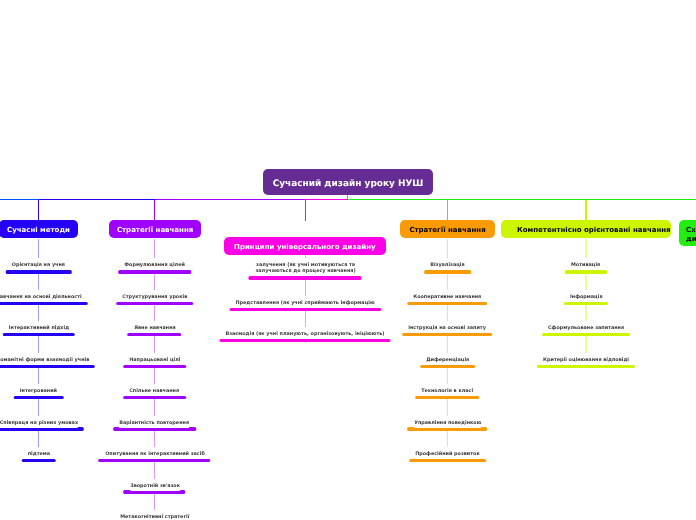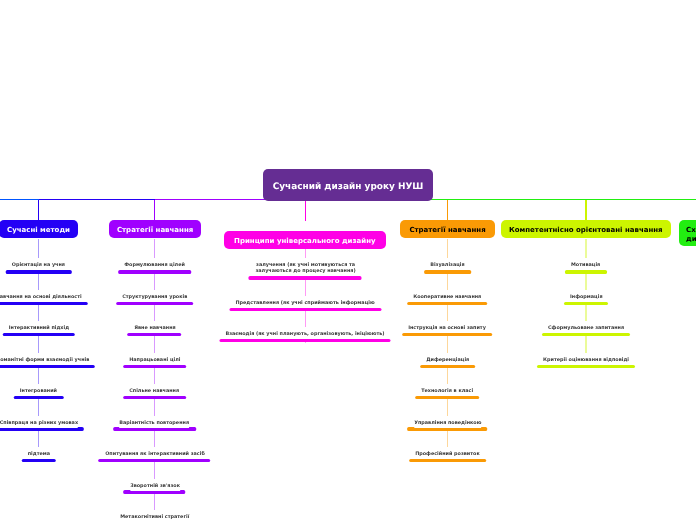--- a/index.html
+++ b/index.html
@@ -58,27 +58,27 @@
   <div class="spine" style="left: 304.5px; top: 238.7px; height: 103.9px; background-color: rgb(255, 0, 230);"></div>
   <div class="spine" style="left: 446.7px; top: 238.7px; height: 223.8px; background-color: rgb(250, 154, 5);"></div>
   <div class="spine" style="left: 585.3px; top: 238.7px; height: 129.3px; background-color: rgb(204, 245, 0);"></div>
 
   <div class="node" style="left: -0.8px; top: 220.4px; width: 79px; height: 18.3px; background-color: rgb(36, 0, 245); color: rgb(255, 255, 255); align-items: center;">
     <span>Сучасні методи</span>
   </div>
   <div class="node" style="left: 108.5px; top: 220.4px; width: 92.2px; height: 18.3px; background-color: rgb(160, 0, 255); color: rgb(255, 255, 255);">
     <span>Стратегії навчання</span>
   </div>
-  <div class="node" style="left: 224.4px; top: 231px; width: 161.6px; height: 18.3px; background-color: rgb(255, 0, 230); color: rgb(255, 255, 255);">
+  <div class="node" style="left: 224.4px; top: 237px; width: 161.6px; height: 18.3px; background-color: rgb(255, 0, 230); color: rgb(255, 255, 255);">
     <span>Принципи універсального дизайну</span>
   </div>
   <div class="node" style="left: 399.8px; top: 220.4px; width: 95.1px; height: 18.3px; background-color: rgb(250, 154, 5); color: rgb(0, 0, 0);">
     <span>Стратегії навчання</span>
   </div>
-  <div class="node" style="left: 501.2px; top: 220.4px; width: 169.6px; height: 18.3px; background-color: rgb(204, 245, 0); color: rgb(0, 0, 0);">
+  <div class="node" style="left: 501.2px; top: 220.4px; width: 169.6px; height: 18.3px; background-color: rgb(204, 245, 0); color: rgb(0, 0, 0); align-items: flex-end;">
     <span>Компетентнісно орієнтовані навчання</span>
   </div>
   <div class="node node2" style="left: 679px; top: 220.4px; width: 47px; height: 26px; background-color: rgb(34, 238, 17); color: rgb(0, 0, 0);">
     <span>Схема</span>
     <span>дизайну</span>
   </div>
   <div class="col" style="left:38.7px;top:262.4px">
     <div class="leaf">
       <div class="leaf-text">
         <div class="lt-line">Орієнтація на учня</div>
@@ -262,16 +262,16 @@
       </div>
       <div class="leaf-bar" style="background-color: rgb(204, 245, 0);"></div>
     </div>
     <div class="leaf">
       <div class="leaf-text">
         <div class="lt-line">Критерії оцінювання відповіді</div>
       </div>
       <div class="leaf-bar" style="background-color: rgb(204, 245, 0);"></div>
     </div>
   </div>
-  <div class="root-node" style="left: 262.6px; top: 168.6px; width: 170px; height: 32px; background-color: rgb(101, 45, 147); color: rgb(255, 255, 255);">
+  <div class="root-node" style="left: 262.6px; top: 168.6px; width: 170px; height: 26px; background-color: rgb(101, 45, 147); color: rgb(255, 255, 255);">
     <span>Сучасний дизайн уроку НУШ</span>
   </div>
 </div>
 
 </body></html>

